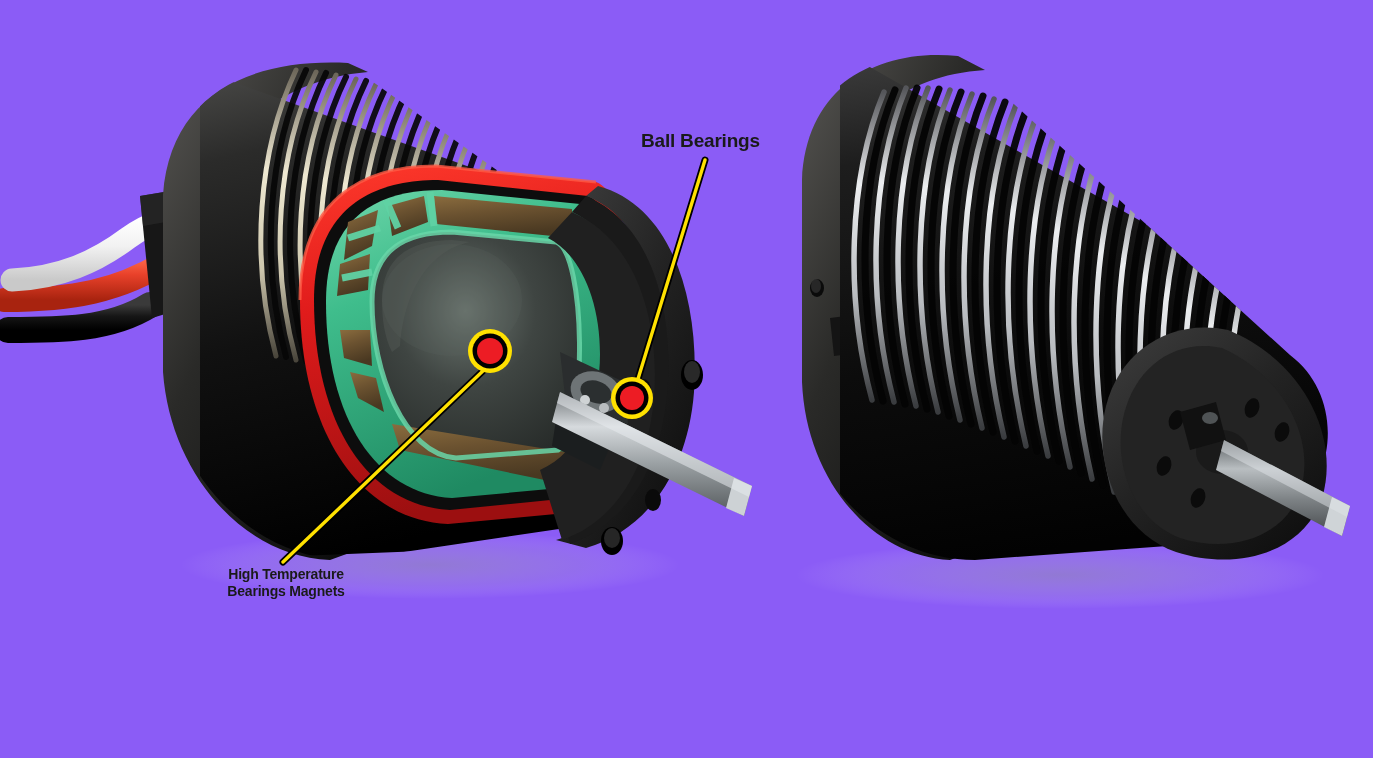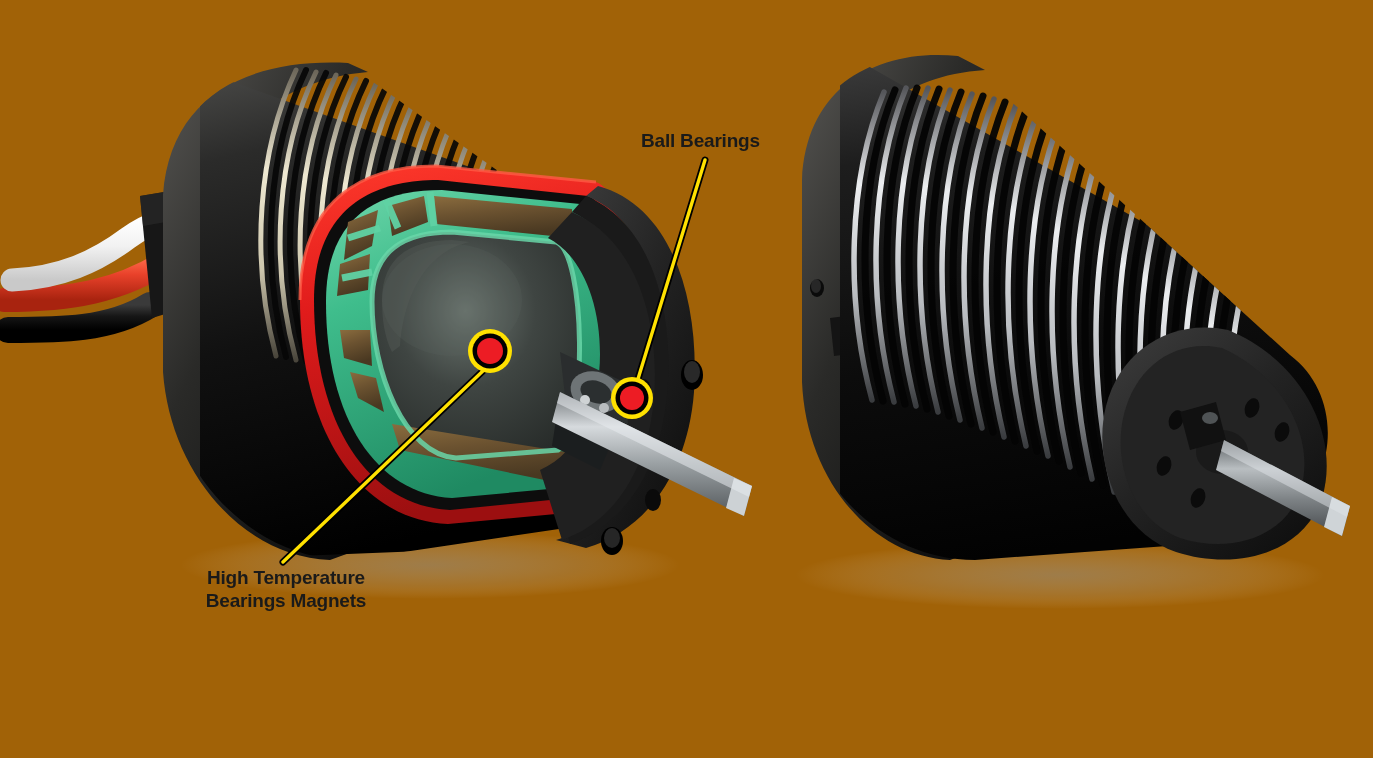--- a/index.html
+++ b/index.html
@@ -1,33 +1,33 @@
 <!DOCTYPE html>
 <html><head>
 <meta charset="utf-8">
 <title>Brushless Motor Cutaway Diagram</title>
 <style>
   html,body{margin:0;padding:0;background:#ffffff;}
   body{
     font-family:"Liberation Sans", sans-serif;
     width:1373px;height:758px;overflow:hidden;position:relative;
   }
-  #stage{position:absolute;inset:0;width:1373px;height:758px;background:#a16207;}
+  #stage{position:absolute;inset:0;width:1373px;height:758px;background:#8b5cf6;}
   #stage svg{position:absolute;left:0;top:0;}
   .callout-text{
     position:absolute;
     font-family:"Liberation Sans", sans-serif;
     font-weight:bold;
     color:#1a1a1a;
     white-space:nowrap;
     letter-spacing:-0.2px;
     line-height:1.22;
   }
   #label-ball-bearings{left:641px;top:129px;font-size:19px;}
-  #label-magnets{left:186px;top:566px;font-size:19px;text-align:center;width:200px;}
+  #label-magnets{left:186px;top:566px;font-size:14px;text-align:center;width:200px;}
   #label-magnets div{display:block;}
 </style>
 </head>
 <body>
 
 <div id="stage">
 
 <svg width="1373" height="758" viewBox="0 0 1373 758" xmlns="http://www.w3.org/2000/svg">
   <defs>
 

